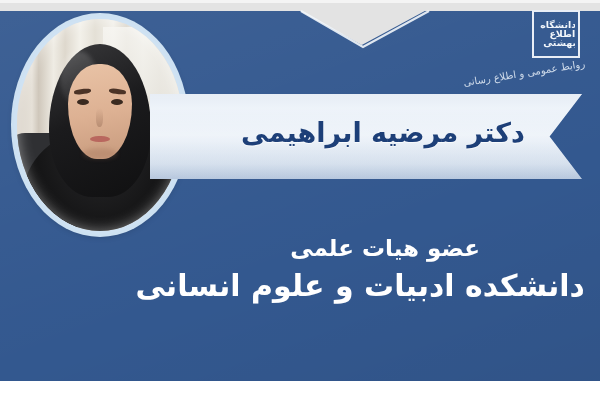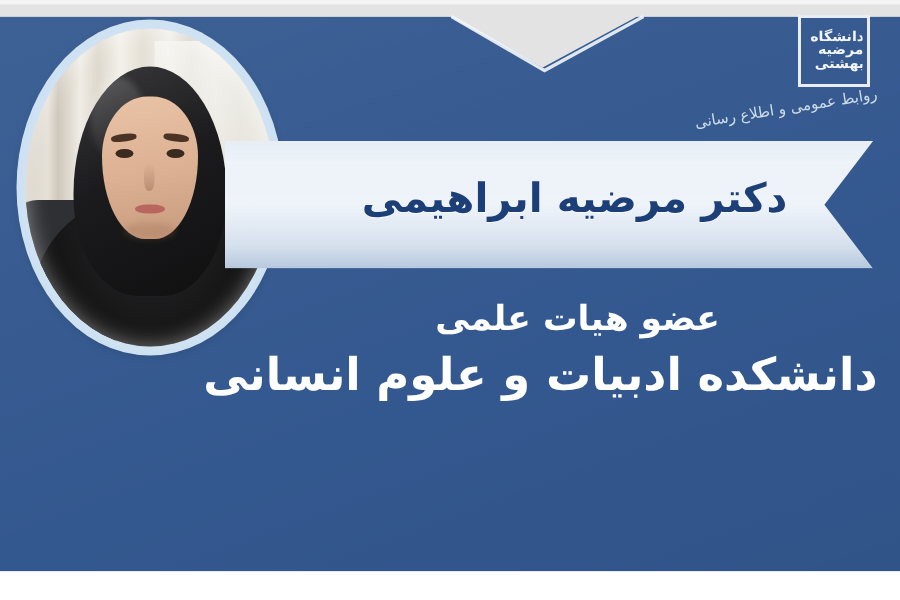--- a/index.html
+++ b/index.html
@@ -288,20 +288,21 @@
     text-align: center;
     direction: rtl;
     color: #ffffff;
   }
   .subtitle-line-1 {
     font-size: 23px;
     font-weight: bold;
     line-height: 1.42;
     letter-spacing: 0px;
     white-space: nowrap;
+    margin-top: 35px;
   }
   .subtitle-line-2 {
     font-size: 30px;
     font-weight: bold;
     line-height: 1.42;
     letter-spacing: 0px;
     white-space: nowrap;
   }
 
   
@@ -398,20 +399,20 @@
 
   <div class="subtitle">
     <div class="subtitle-line-1">عضو هیات علمی</div>
     <div class="subtitle-line-2">دانشکده ادبیات و علوم انسانی</div>
   </div>
 
   <div class="logo">
     <div class="logo-mark">
       <div class="logo-mark-inner">
         <span class="logo-word-1">دانشگاه</span>
-        <span class="logo-word-2">مرضیه</span>
+        <span class="logo-word-2">اطلاع</span>
         <span class="logo-word-3">بهشتی</span>
       </div>
     </div>
     <div class="logo-script">روابط عمومی و اطلاع رسانی</div>
   </div>
 
 </div>
 
 </body></html>

